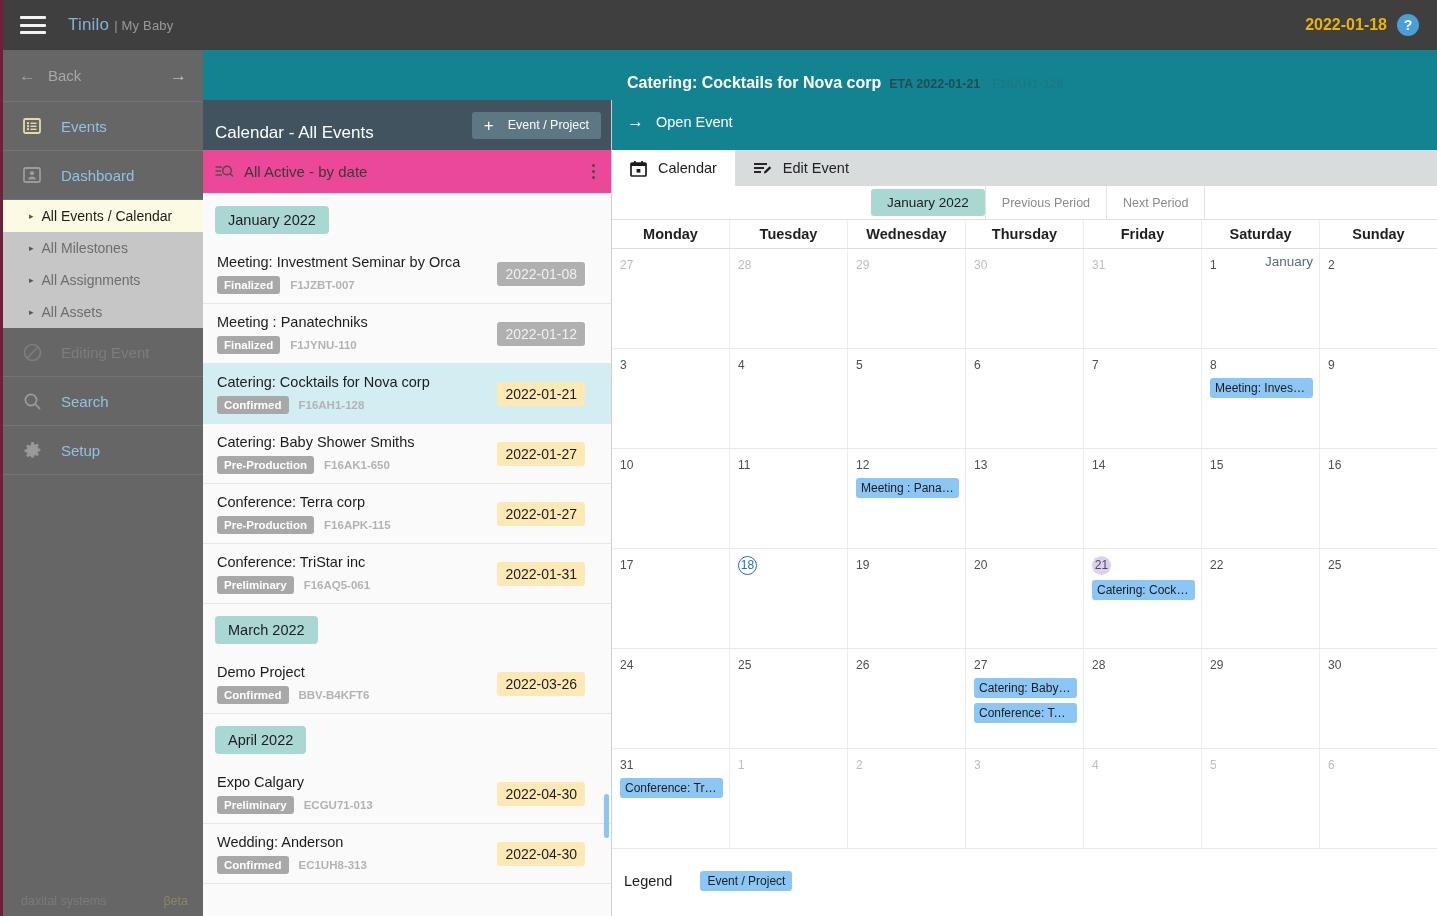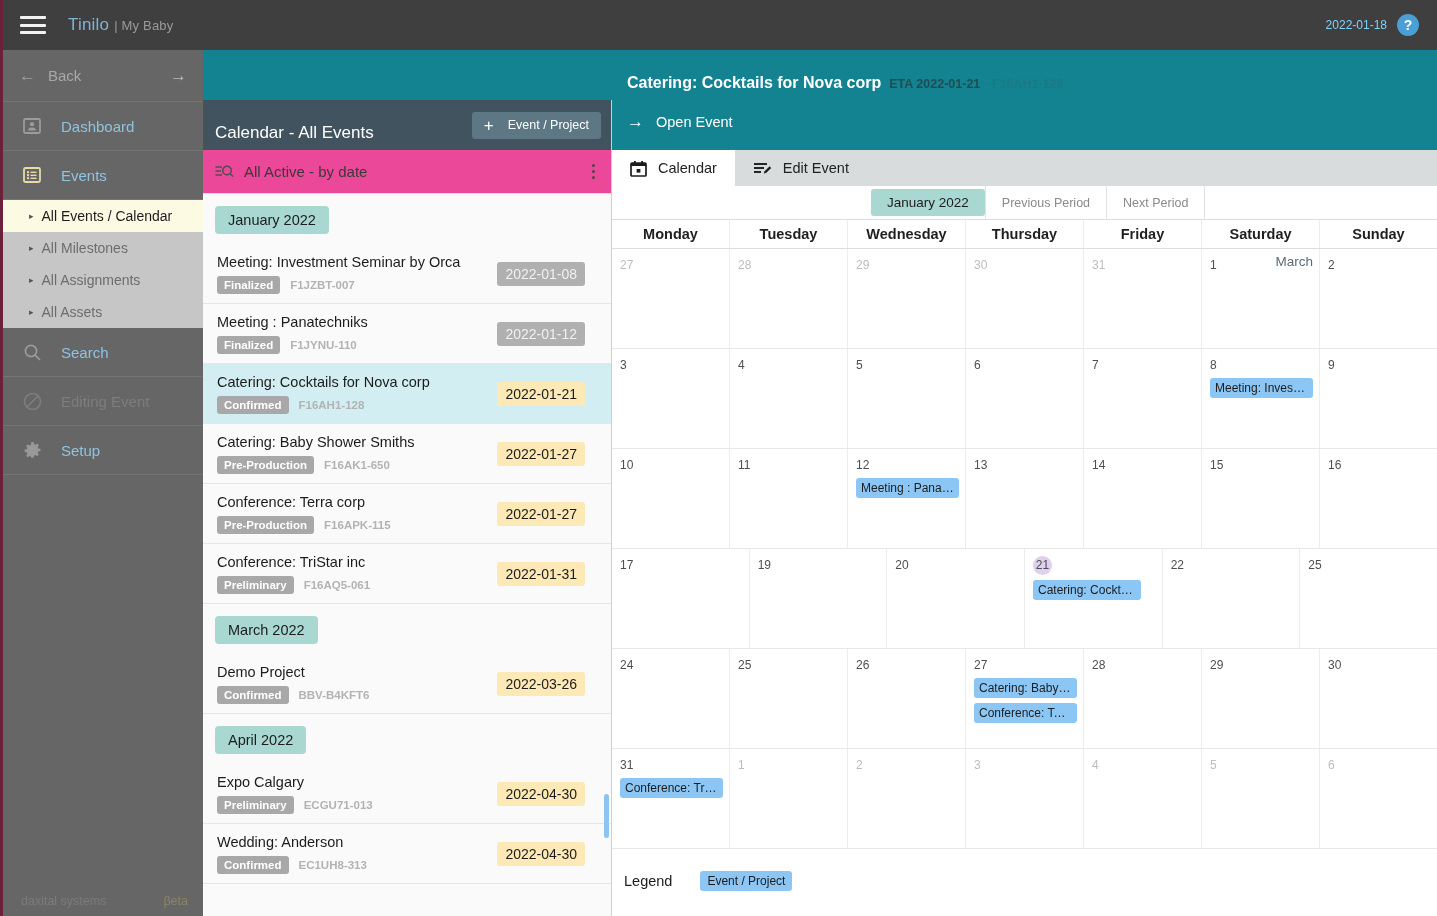--- a/index.html
+++ b/index.html
@@ -17,21 +17,21 @@
     position: absolute; top: 0; left: 0; width: 1437px; height: 50px;
     background: #3f3f3f; display: flex; align-items: center;
     border-left: 3px solid #6b2137;
   }
   .hamburger { width: 26px; height: 18px; margin-left: 17px; display:flex;
                flex-direction: column; justify-content: space-between; cursor: pointer; }
   .hamburger span { display:block; height: 3px; background:#f2f2f2; border-radius:1px; }
   .brand { margin-left: 22px; font-size: 17px; color: #7fb4d4; letter-spacing: .2px; }
   .brand .team { color: #9a9a9a; font-size: 13px; }
   .topbar-right { margin-left: auto; display: flex; align-items: center; gap: 10px; margin-right: 18px; }
-  .topdate { color: #7dd3fc; font-size: 12px; }
+  .topdate { color: #eab308; font-size: 16px; font-weight: bold; }
   .help-btn {
     width: 22px; height: 22px; border-radius: 50%; background: #4a9fd4;
     color: #fff; font-size: 14px; font-weight: bold; display:flex;
     align-items:center; justify-content:center; cursor: pointer;
   }
 
   
   .sidebar {
     position: absolute; top: 50px; left: 0; width: 203px; height: 866px;
     background: #666666; border-left: 3px solid #6b2137;
@@ -234,85 +234,85 @@
       <div class="help-btn">?</div>
     </div>
   </div>
 
   <div class="sidebar">
 
     <div class="back-row">
       <span class="arrow">←</span>
       <span class="label">Back</span>
       <span class="fwd">→</span>
-    </div>
-
-    <div class="nav-item">
-      <span class="nico">
-        <svg width="18" height="18" viewBox="0 0 18 18">
-            <rect x="1" y="2" width="16" height="14" rx="1.5" fill="none" stroke="#9b9b9b" stroke-width="1.8"></rect>
-            <circle cx="9" cy="7.2" r="2.1" fill="#9b9b9b"></circle>
-            <path d="M5 13.5c0-2 1.8-3 4-3s4 1 4 3z" fill="#9b9b9b"></path>
-          </svg>
-      </span>
-      <span>Dashboard</span>
     </div>
 
     <div class="nav-item active-parent">
       <span class="nico">
         <svg width="18" height="18" viewBox="0 0 18 18">
             <rect x="1" y="2" width="16" height="14" rx="1.5" fill="none" stroke="#e9d9a8" stroke-width="1.8"></rect>
             <rect x="4" y="5.2" width="2" height="2" fill="#e9d9a8"></rect>
             <rect x="7.5" y="5.6" width="6" height="1.4" fill="#e9d9a8"></rect>
             <rect x="4" y="8.2" width="2" height="2" fill="#e9d9a8"></rect>
             <rect x="7.5" y="8.6" width="6" height="1.4" fill="#e9d9a8"></rect>
             <rect x="4" y="11.2" width="2" height="2" fill="#e9d9a8"></rect>
             <rect x="7.5" y="11.6" width="6" height="1.4" fill="#e9d9a8"></rect>
           </svg>
       </span>
       <span>Events</span>
     </div>
 
+    <div class="nav-item">
+      <span class="nico">
+        <svg width="18" height="18" viewBox="0 0 18 18">
+            <rect x="1" y="2" width="16" height="14" rx="1.5" fill="none" stroke="#9b9b9b" stroke-width="1.8"></rect>
+            <circle cx="9" cy="7.2" r="2.1" fill="#9b9b9b"></circle>
+            <path d="M5 13.5c0-2 1.8-3 4-3s4 1 4 3z" fill="#9b9b9b"></path>
+          </svg>
+      </span>
+      <span>Dashboard</span>
+    </div>
+
     <div class="subnav">
       <div class="sub-item selected">
         <span class="caret">▸</span>
         <span>All Events / Calendar</span>
       </div>
       <div class="sub-item">
         <span class="caret">▸</span>
         <span>All Milestones</span>
       </div>
       <div class="sub-item">
         <span class="caret">▸</span>
         <span>All Assignments</span>
       </div>
       <div class="sub-item">
         <span class="caret">▸</span>
         <span>All Assets</span>
       </div>
+    </div>
+
+    <div class="nav-item disabled">
+      <span class="nico">
+        <svg width="19" height="19" viewBox="0 0 19 19">
+            <circle cx="9.5" cy="9.5" r="8" fill="none" stroke="#7d7d7d" stroke-width="1.7"></circle>
+            <line x1="4" y1="15" x2="15" y2="4" stroke="#7d7d7d" stroke-width="1.7"></line>
+          </svg>
+      </span>
+      <span>Editing Event</span>
     </div>
 
     <div class="nav-item">
       <span class="nico">
         <svg width="19" height="19" viewBox="0 0 19 19">
             <circle cx="8" cy="8" r="5.6" fill="none" stroke="#9b9b9b" stroke-width="1.7"></circle>
             <line x1="12.2" y1="12.2" x2="17" y2="17" stroke="#9b9b9b" stroke-width="1.7"></line>
           </svg>
       </span>
       <span>Search</span>
-    </div>
-
-    <div class="nav-item disabled">
-      <span class="nico">
-        <svg width="19" height="19" viewBox="0 0 19 19">
-            <circle cx="9.5" cy="9.5" r="8" fill="none" stroke="#7d7d7d" stroke-width="1.7"></circle>
-            <line x1="4" y1="15" x2="15" y2="4" stroke="#7d7d7d" stroke-width="1.7"></line>
-          </svg>
-      </span>
-      <span>Editing Event</span>
     </div>
 
     <div class="nav-item">
       <span class="nico">
         <svg width="19" height="19" viewBox="0 0 19 19">
             <path d="M9.5 6.2a3.3 3.3 0 100 6.6 3.3 3.3 0 000-6.6zm0 2a1.3 1.3 0 110 2.6 1.3 1.3 0 010-2.6z" fill="#9b9b9b"></path>
             <path d="M8.3 1h2.4l.3 2.1 1.5.6 1.7-1.2 1.7 1.7-1.2 1.7.6 1.5 2.1.3v2.4l-2.1.3-.6 1.5 1.2 1.7-1.7 1.7-1.7-1.2-1.5.6-.3 2.1H8.3L8 15.6l-1.5-.6-1.7 1.2-1.7-1.7 1.2-1.7-.6-1.5L1.6 11V8.6l2.1-.3.6-1.5-1.2-1.7 1.7-1.7 1.7 1.2L8 4z" fill="#9b9b9b" opacity="0.95"></path>
           </svg>
       </span>
       <span>Setup</span>
@@ -489,21 +489,21 @@
         <div class="dow">Sunday</div>
       </div>
 
     <div id="weeks">
         <div class="week">
           <div class="cell"><span class="daynum muted">27</span></div>
           <div class="cell"><span class="daynum muted">28</span></div>
           <div class="cell"><span class="daynum muted">29</span></div>
           <div class="cell"><span class="daynum muted">30</span></div>
           <div class="cell"><span class="daynum muted">31</span></div>
-          <div class="cell"><span class="daynum">1</span><span class="month-label">March</span></div>
+          <div class="cell"><span class="daynum">1</span><span class="month-label">January</span></div>
           <div class="cell"><span class="daynum">2</span></div>
         </div>
         <div class="week">
           <div class="cell"><span class="daynum">3</span></div>
           <div class="cell"><span class="daynum">4</span></div>
           <div class="cell"><span class="daynum">5</span></div>
           <div class="cell"><span class="daynum">6</span></div>
           <div class="cell"><span class="daynum">7</span></div>
           <div class="cell"><span class="daynum">8</span><div class="cal-ev">Meeting: Investm...</div></div>
           <div class="cell"><span class="daynum">9</span></div>
@@ -512,20 +512,21 @@
           <div class="cell"><span class="daynum">10</span></div>
           <div class="cell"><span class="daynum">11</span></div>
           <div class="cell"><span class="daynum">12</span><div class="cal-ev">Meeting : Panate...</div></div>
           <div class="cell"><span class="daynum">13</span></div>
           <div class="cell"><span class="daynum">14</span></div>
           <div class="cell"><span class="daynum">15</span></div>
           <div class="cell"><span class="daynum">16</span></div>
         </div>
         <div class="week">
           <div class="cell"><span class="daynum">17</span></div>
+          <div class="cell"><span class="daynum today">18</span></div>
           <div class="cell"><span class="daynum">19</span></div>
           <div class="cell"><span class="daynum">20</span></div>
           <div class="cell"><span class="daynum marked">21</span><div class="cal-ev">Catering: Cocktail...</div></div>
           <div class="cell"><span class="daynum">22</span></div>
           <div class="cell"><span class="daynum">25</span></div>
         </div>
         <div class="week">
           <div class="cell"><span class="daynum">24</span></div>
           <div class="cell"><span class="daynum">25</span></div>
           <div class="cell"><span class="daynum">26</span></div>

